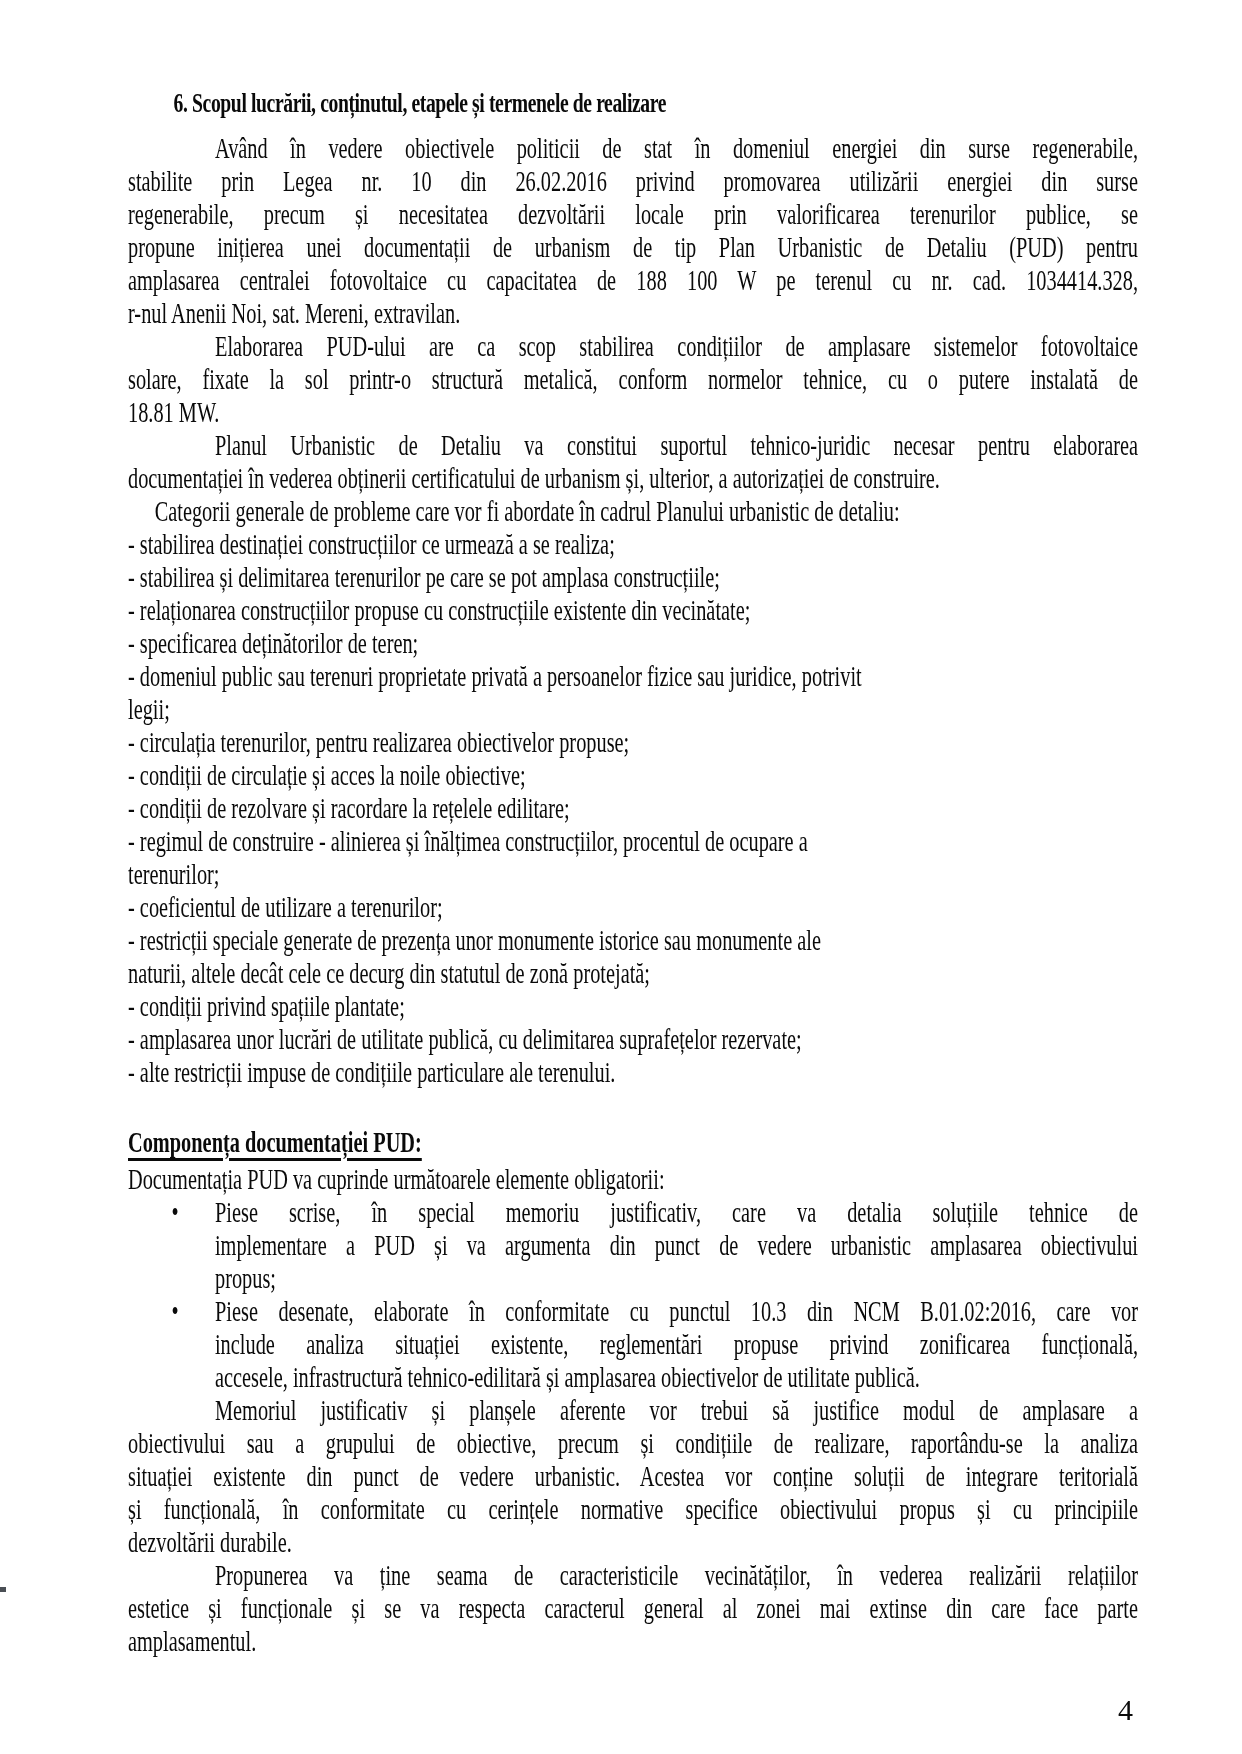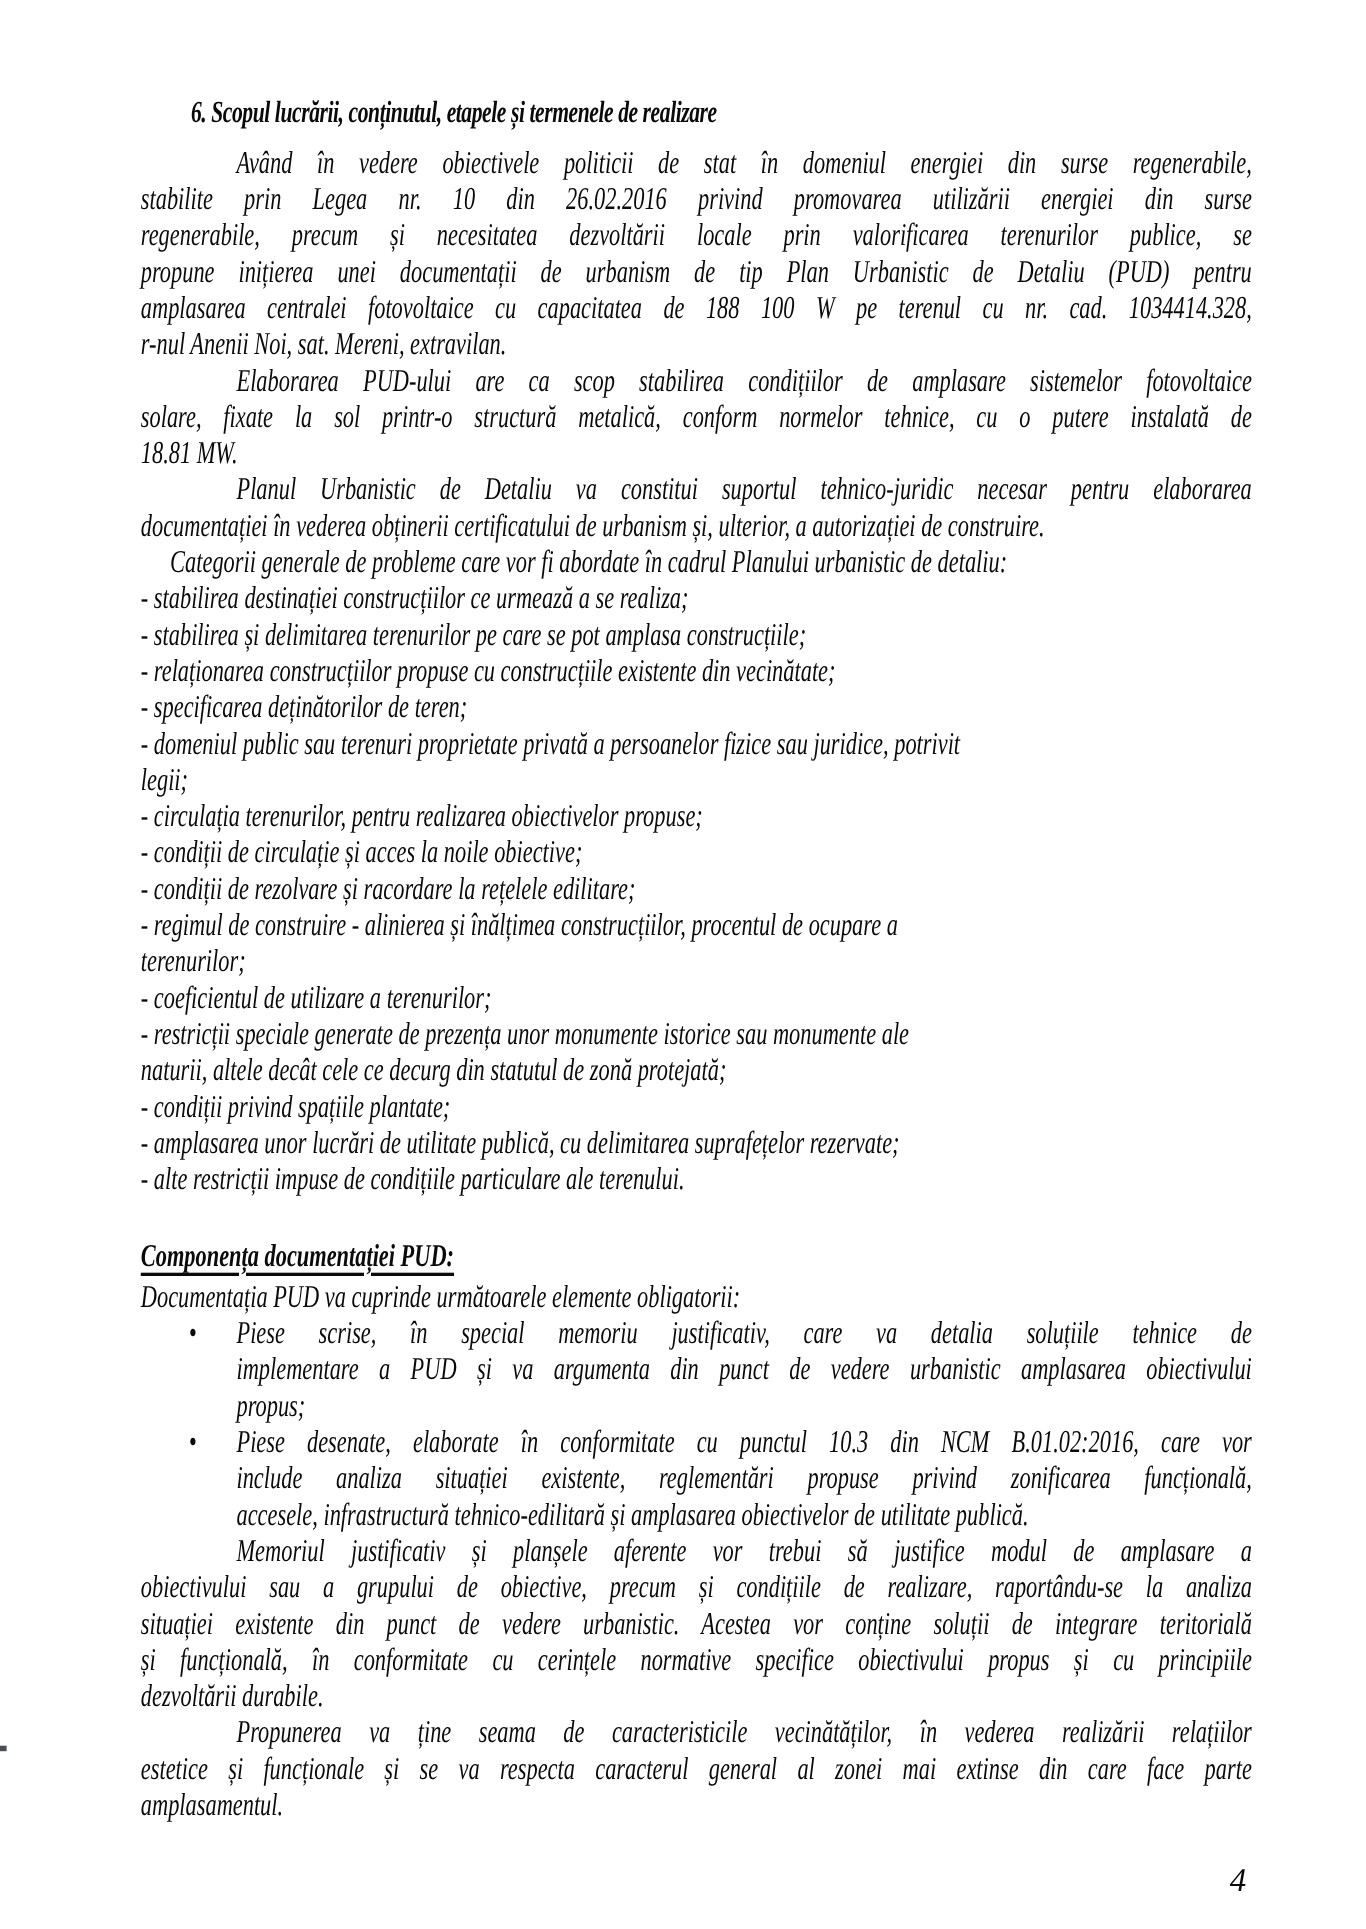--- a/index.html
+++ b/index.html
@@ -4,21 +4,21 @@
 <style>
   html,body { margin:0; padding:0; }
   body {
     width:1242px; height:1754px;
     background:#ffffff;
     font-family:"Liberation Serif","DejaVu Serif",serif;
     color:#0a0a0a;
     position:relative;
     overflow:hidden;
   }
-  .sheet { position:absolute; inset:0;font-style:italic; }
+  .sheet { position:absolute; inset:0; }
   
   .content {
     position:absolute;
     left:128px; top:86px;
     width:1440px;
     transform:scaleX(0.7014);
     transform-origin:0 0;
   }
   .doc-heading {
     font-size:28px; line-height:33px; font-weight:bold;

